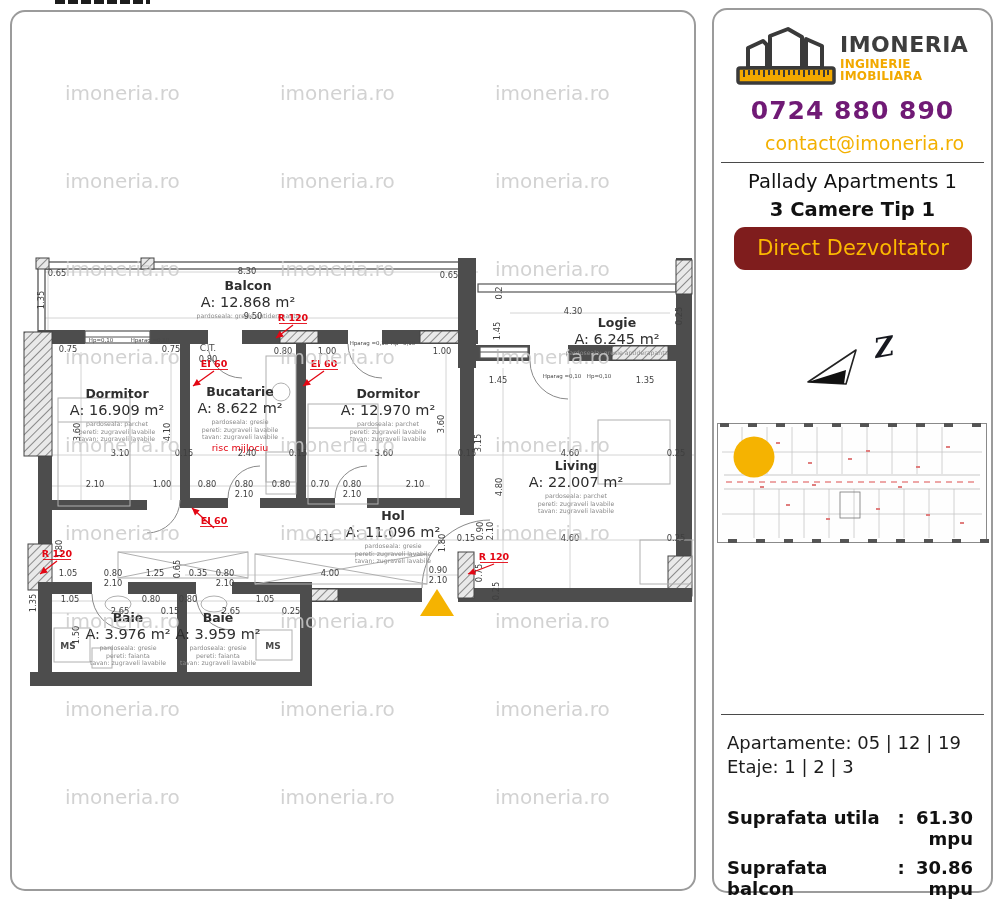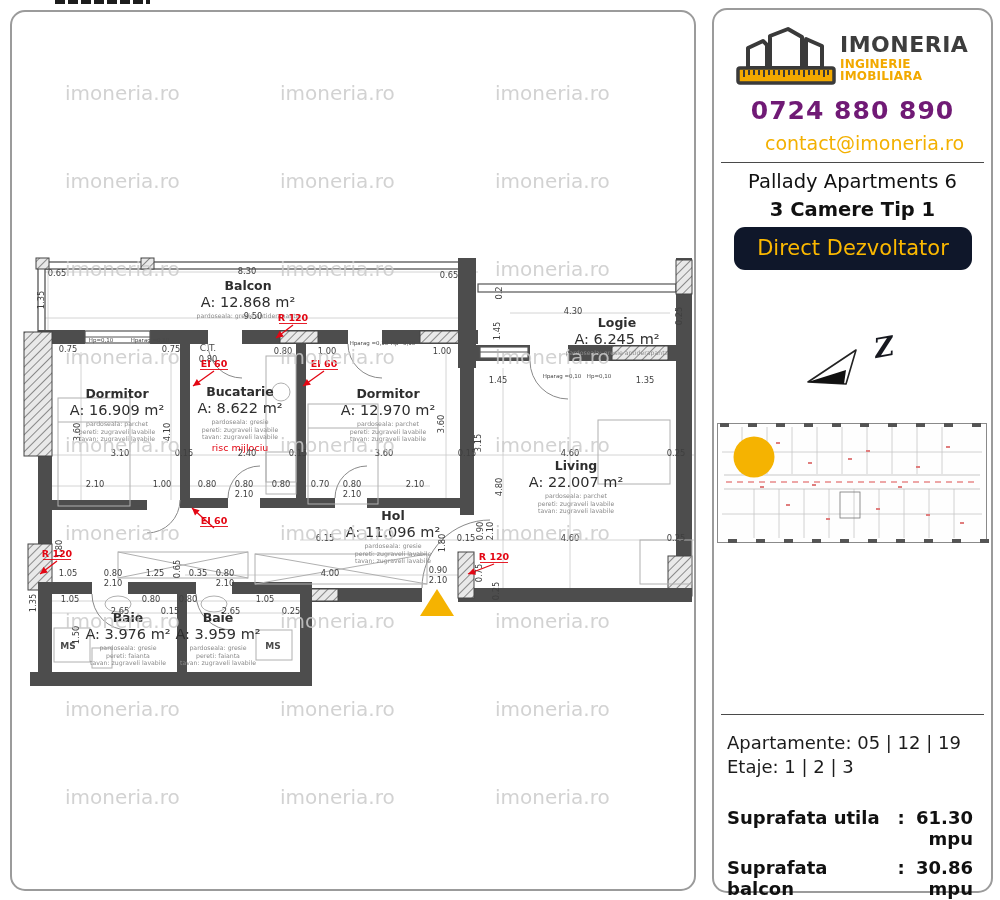--- a/index.html
+++ b/index.html
@@ -12,21 +12,21 @@
   .logo-icon{left:22px;top:14px;}
   .brand{left:126px;top:24px;line-height:1;}
   .brand-name{font-size:22px;font-weight:bold;color:#3d3d3d;letter-spacing:.5px;}
   .brand-sub{font-size:12px;font-weight:bold;color:#f2a900;margin-top:2px;letter-spacing:.2px;}
   .phone{top:86px;width:100%;text-align:center;font-size:25px;font-weight:bold;color:#701a75;letter-spacing:1px;}
   .email{top:122px;width:100%;text-align:center;font-size:19px;color:#f3b000;text-decoration:none;margin-left:12px;}
   .rule{left:7px;right:7px;border-top:1.5px solid #4a4a4a;height:0;}
   #rule1{top:152px;} #rule2{top:704px;}
   .title-line{width:100%;text-align:center;font-size:19.5px;color:#111;}
   #title1{top:160px;} #title2{top:188px;font-weight:bold;}
-  .badge{left:20px;top:217px;width:238px;height:43px;background:#0f172a;border-radius:11px;
+  .badge{left:20px;top:217px;width:238px;height:43px;background:#7f1d1d;border-radius:11px;
          color:#fcb900;font-size:21px;text-align:center;line-height:43px;}
   .north{left:78px;top:316px;}
   .minimap{left:2px;top:412px;}
   .meta{left:13px;font-size:18px;color:#1c1c1c;}
   #meta1{top:722px;} #meta2{top:746px;}
   .stats{left:13px;right:8px;top:797px;}
   .stat-row{display:flex;font-size:18px;font-weight:bold;color:#101010;margin-bottom:8px;justify-content:flex-end;}
   .stat-label{width:162px;}
   .stat-colon{width:24px;text-align:center;}
   .stat-value{flex:1;text-align:right;padding-right:10px;}
@@ -356,21 +356,21 @@
   <div class="brand">
     <div class="brand-name">IMONERIA</div>
     <div class="brand-sub">INGINERIE IMOBILIARA</div>
   </div>
 
   <div class="phone">0724 880 890</div>
   <a class="email" href="#">contact@imoneria.ro</a>
 
   <div id="rule1" class="rule"></div>
 
-  <div id="title1" class="title-line">Pallady Apartments 6</div>
+  <div id="title1" class="title-line">Pallady Apartments 1</div>
   <div id="title2" class="title-line">3 Camere Tip 1</div>
 
   <div class="badge">Direct Dezvoltator</div>
 
   <svg class="north" width="130" height="70" viewBox="0 0 130 70">
     <polygon points="16,56 64,24 54,58" fill="#fff" stroke="#222" stroke-width="1.6" stroke-linejoin="round"></polygon>
     <polygon points="16,56 54,44 52,58" fill="#111"></polygon>
     <text x="84" y="32" font-size="27" font-style="italic" font-weight="bold" font-family="'DejaVu Serif',serif" transform="rotate(-10 84 32)" fill="#16181f">Z</text>
   </svg>
 

